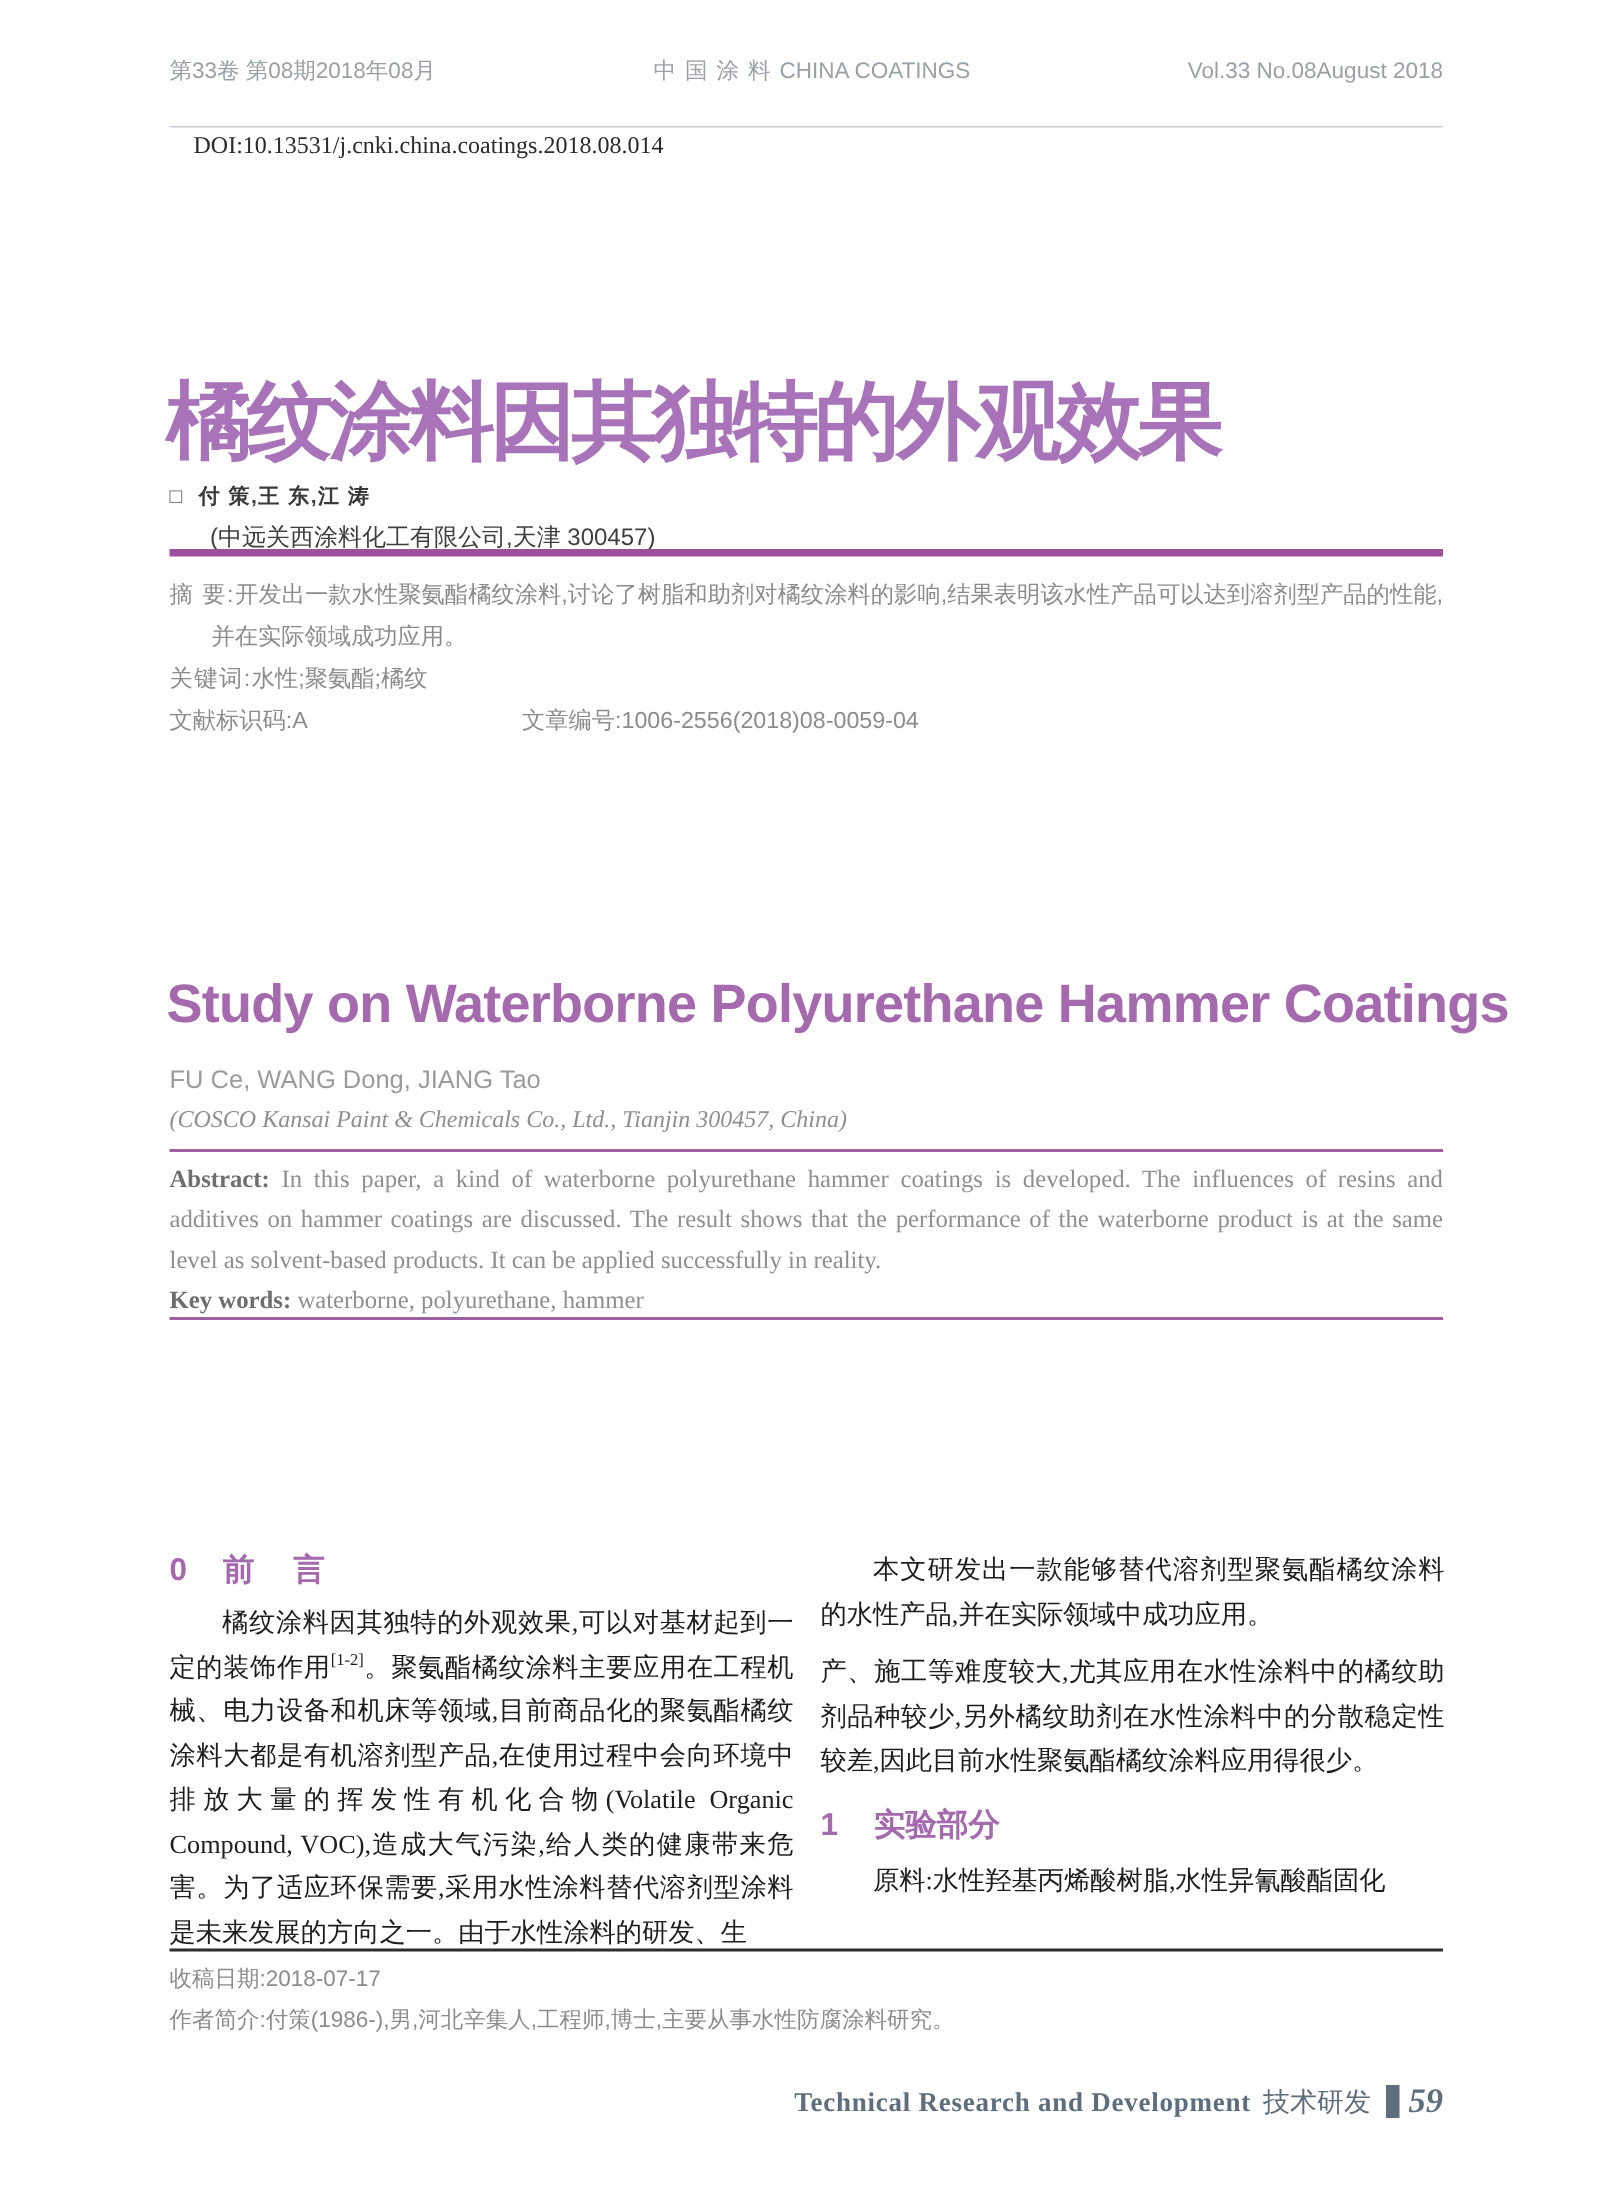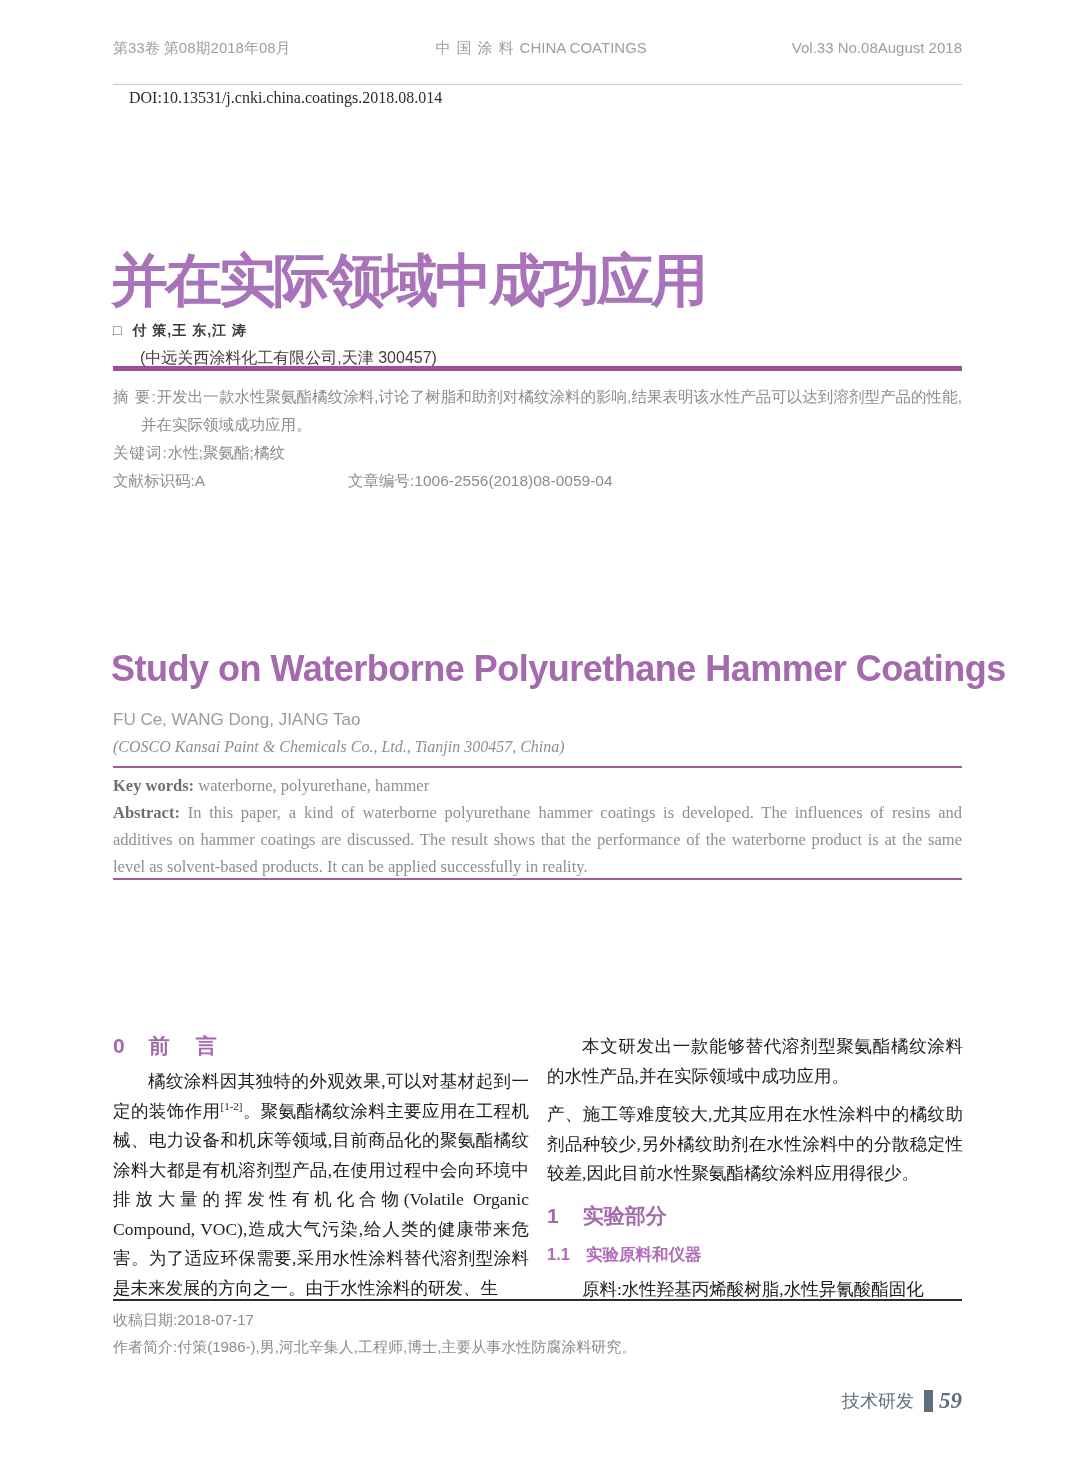--- a/index.html
+++ b/index.html
@@ -155,73 +155,70 @@
       <span>CHINA COATINGS</span>
     </div>
     <div class="hcol hright">
       <span>Vol.33 No.08</span>
       <span>August 2018</span>
     </div>
   </div>
   <div class="header-rule"></div>
   <div class="doi-line">DOI:10.13531/j.cnki.china.coatings.2018.08.014</div>
 
-  <h1 class="title-cn">并在实际领域中成功应用</h1>
+  <h1 class="title-cn">橘纹涂料因其独特的外观效果</h1>
   <div class="authors-cn">
     <span class="marker">□</span><span>付 策,王 东,江 涛</span>
   </div>
   <div class="affil-cn">(中远关西涂料化工有限公司,天津 300457)</div>
   <div class="thick-rule"></div>
 
   <div class="abs-cn">
     <p class="hang"><span class="lab">摘 要:</span><span>开发出一款水性聚氨酯橘纹涂料,讨论了树脂和助剂对橘纹涂料的影响,结果表明该水性产品可以达到溶剂型产品的性能,并在实际领域成功应用。</span></p>
     <p><span class="lab">关键词:</span><span>水性;聚氨酯;橘纹</span></p>
     <div class="meta-row">
       <span class="m2"><span>文献标识码:</span><span>A</span></span>
       <span class="m3"><span>文章编号:</span><span>1006-2556(2018)08-0059-04</span></span>
     </div>
   </div>
 
   <h2 class="title-en">Study on Waterborne Polyurethane Hammer Coatings</h2>
   <div class="authors-en">FU Ce, WANG Dong, JIANG Tao</div>
   <div class="affil-en">(COSCO Kansai Paint &amp; Chemicals Co., Ltd., Tianjin 300457, China)</div>
   <div class="thin-rule-1"></div>
   <div class="abs-en">
+    <p><span class="blab">Abstract:</span><span> In this paper, a kind of waterborne polyurethane hammer coatings is developed. The influences of resins and additives on hammer coatings are discussed. The result shows that the performance of the waterborne product is at the same level as solvent-based products. It can be applied successfully in reality.</span></p>
     <p><span class="blab">Key words:</span><span> waterborne, polyurethane, hammer</span></p>
-    <p><span class="blab">Abstract:</span><span> In this paper, a kind of waterborne polyurethane hammer coatings is developed. The influences of resins and additives on hammer coatings are discussed. The result shows that the performance of the waterborne product is at the same level as solvent-based products. It can be applied successfully in reality.</span></p>
   </div>
   <div class="thin-rule-2"></div>
 
   <div class="col col-left">
     <h3 class="sec-h">
       <span class="num">0</span>
       <span class="sec-t spread">前言</span>
     </h3>
     <p class="body-p ind"><span>橘纹涂料因其独特的外观效果,可以对基材起到一定的装饰作用</span><sup>[1-2]</sup><span>。聚氨酯橘纹涂料主要应用在工程机械、电力设备和机床等领域,目前商品化的聚氨酯橘纹涂料大都是有机溶剂型产品,在使用过程中会向环境中排放大量的挥发性有机化合物(Volatile Organic Compound, VOC),造成大气污染,给人类的健康带来危害。为了适应环保需要,采用水性涂料替代溶剂型涂料是未来发展的方向之一。由于水性涂料的研发、生</span></p>
   </div>
 
   <div class="col col-right">
     <p class="body-p ind">本文研发出一款能够替代溶剂型聚氨酯橘纹涂料的水性产品,并在实际领域中成功应用。</p>
     <p class="body-p p-cont">产、施工等难度较大,尤其应用在水性涂料中的橘纹助剂品种较少,另外橘纹助剂在水性涂料中的分散稳定性较差,因此目前水性聚氨酯橘纹涂料应用得很少。</p>
     <h3 class="sec-h">
       <span class="num">1</span>
       <span class="sec-t">实验部分</span>
     </h3>
-    <h4 class="subsec-h">
-      <span class="num">1.1</span>
-      <span>实验原料和仪器</span>
-    </h4>
     <p class="body-p ind mat">原料:水性羟基丙烯酸树脂,水性异氰酸酯固化</p>
   </div>
 
   <div class="foot-rule"></div>
   <div class="footnotes">
     <div><span>收稿日期:</span><span>2018-07-17</span></div>
     <div><span>作者简介:</span><span>付策(1986-),男,河北辛集人,工程师,博士,主要从事水性防腐涂料研究。</span></div>
   </div>
 
   <div class="page-footer">
+    <span class="f-en">Technical Research and Development</span>
     <span class="f-cn">技术研发</span>
     <span class="f-bar"></span>
     <span class="f-num">59</span>
   </div>
 
 </div>
 
 </body></html>

